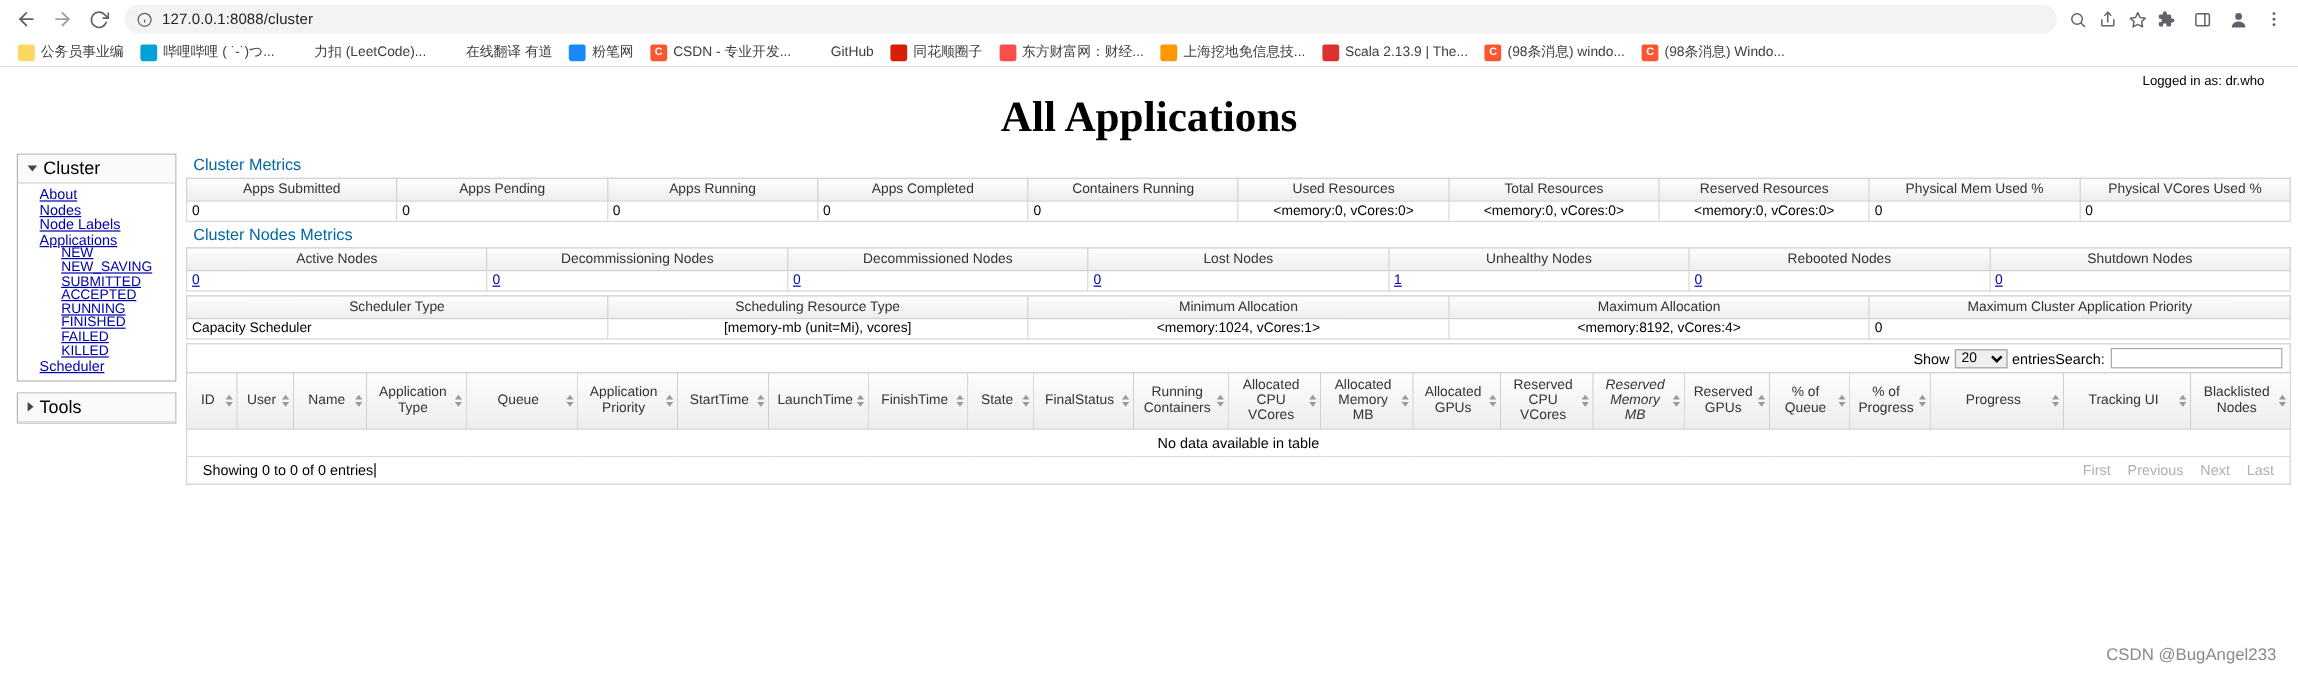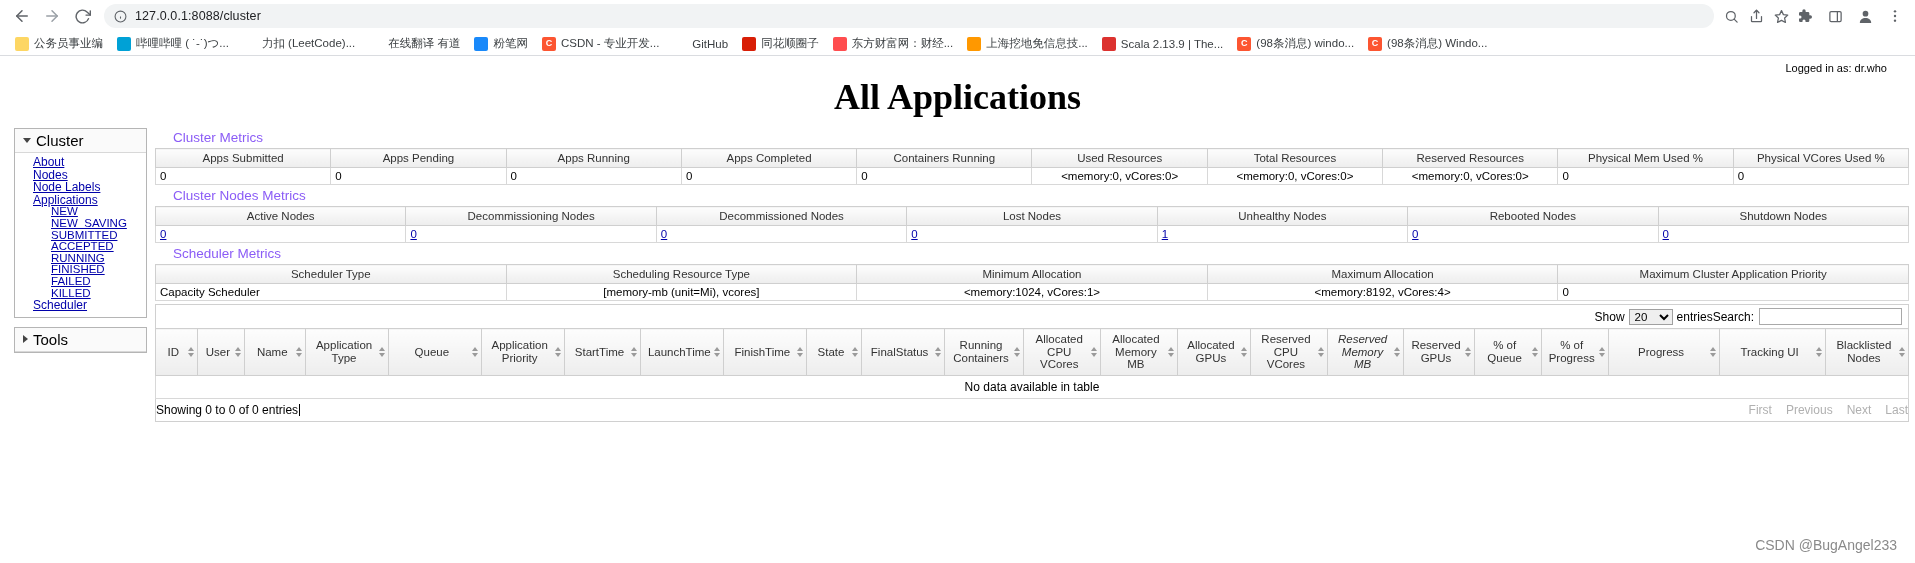--- a/index.html
+++ b/index.html
@@ -189,22 +189,22 @@
     line-height: 11.6px;
   }
 
   
   .main {
     flex: 1 1 auto;
     min-width: 0;
   }
   .sec-title {
     font-size: 13.5px;
-    color: #8b5cf6;
-    margin: 2px 0 3px 18px;
+    color: #0369a1;
+    margin: 2px 0 3px 6px;
   }
 
   table.metrics {
     width: 100%;
     border-collapse: collapse;
     table-layout: fixed;
     margin-bottom: 3px;
   }
   table.metrics th {
     background: linear-gradient(to bottom, #fdfdfd 0%, #ededed 100%);
@@ -302,21 +302,21 @@
     color: #000;
     padding: 4px;
   }
 
   .dt-bottom {
     display: flex;
     align-items: center;
     justify-content: space-between;
     border: 1px solid #d0d0d0;
     border-top: none;
-    padding: 4px 0;
+    padding: 4px 13px;
     font-size: 12px;
     background: #fff;
   }
   .dt-info { color: #000; position: relative; }
   .dt-info .caret {
     display: inline-block;
     width: 1px;
     height: 12px;
     background: #000;
     vertical-align: -2px;
@@ -565,21 +565,20 @@
               <td class="link-cell"><a href="#">0</a></td>
               <td class="link-cell"><a href="#">0</a></td>
               <td class="link-cell"><a href="#">0</a></td>
               <td class="link-cell"><a href="#">1</a></td>
               <td class="link-cell"><a href="#">0</a></td>
               <td class="link-cell"><a href="#">0</a></td>
             </tr>
           </tbody>
       </table>
 
-      <div class="sec-title">Scheduler Metrics</div>
       <table class="metrics">
         <thead>
             <tr id="sm-head">
               <th>Scheduler Type</th>
               <th>Scheduling Resource Type</th>
               <th>Minimum Allocation</th>
               <th>Maximum Allocation</th>
               <th>Maximum Cluster Application Priority</th>
             </tr>
           </thead>

